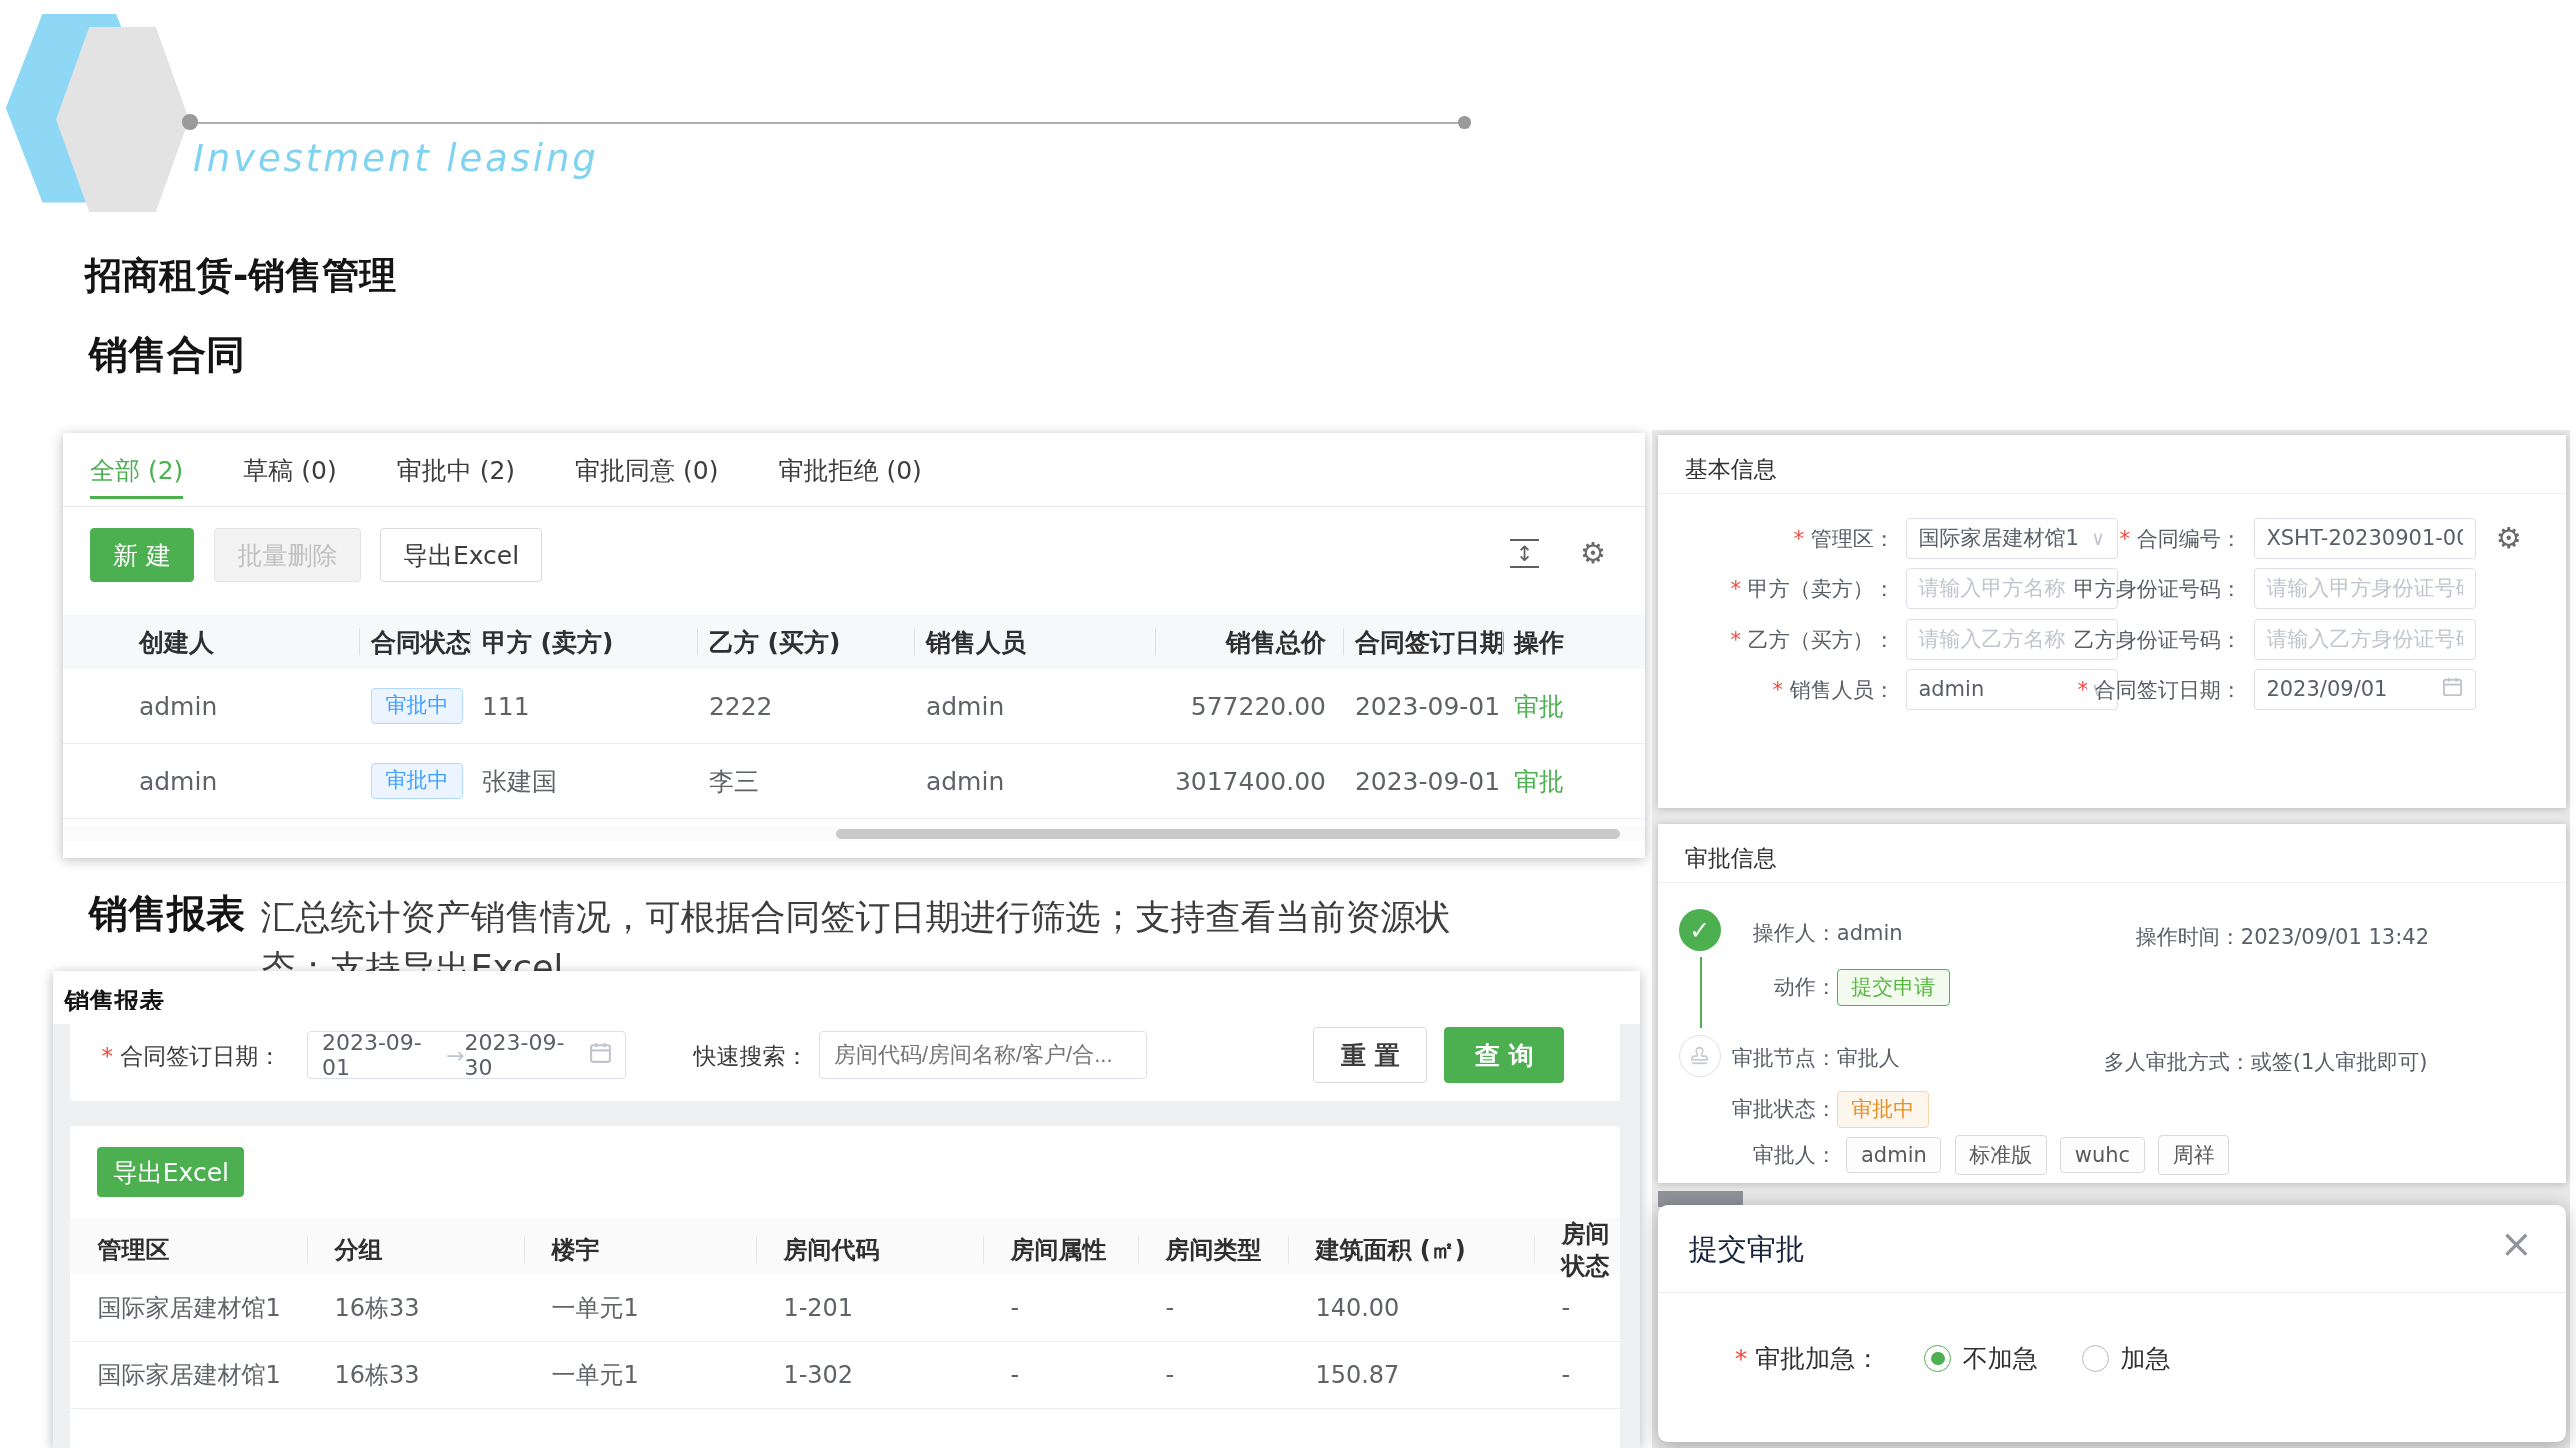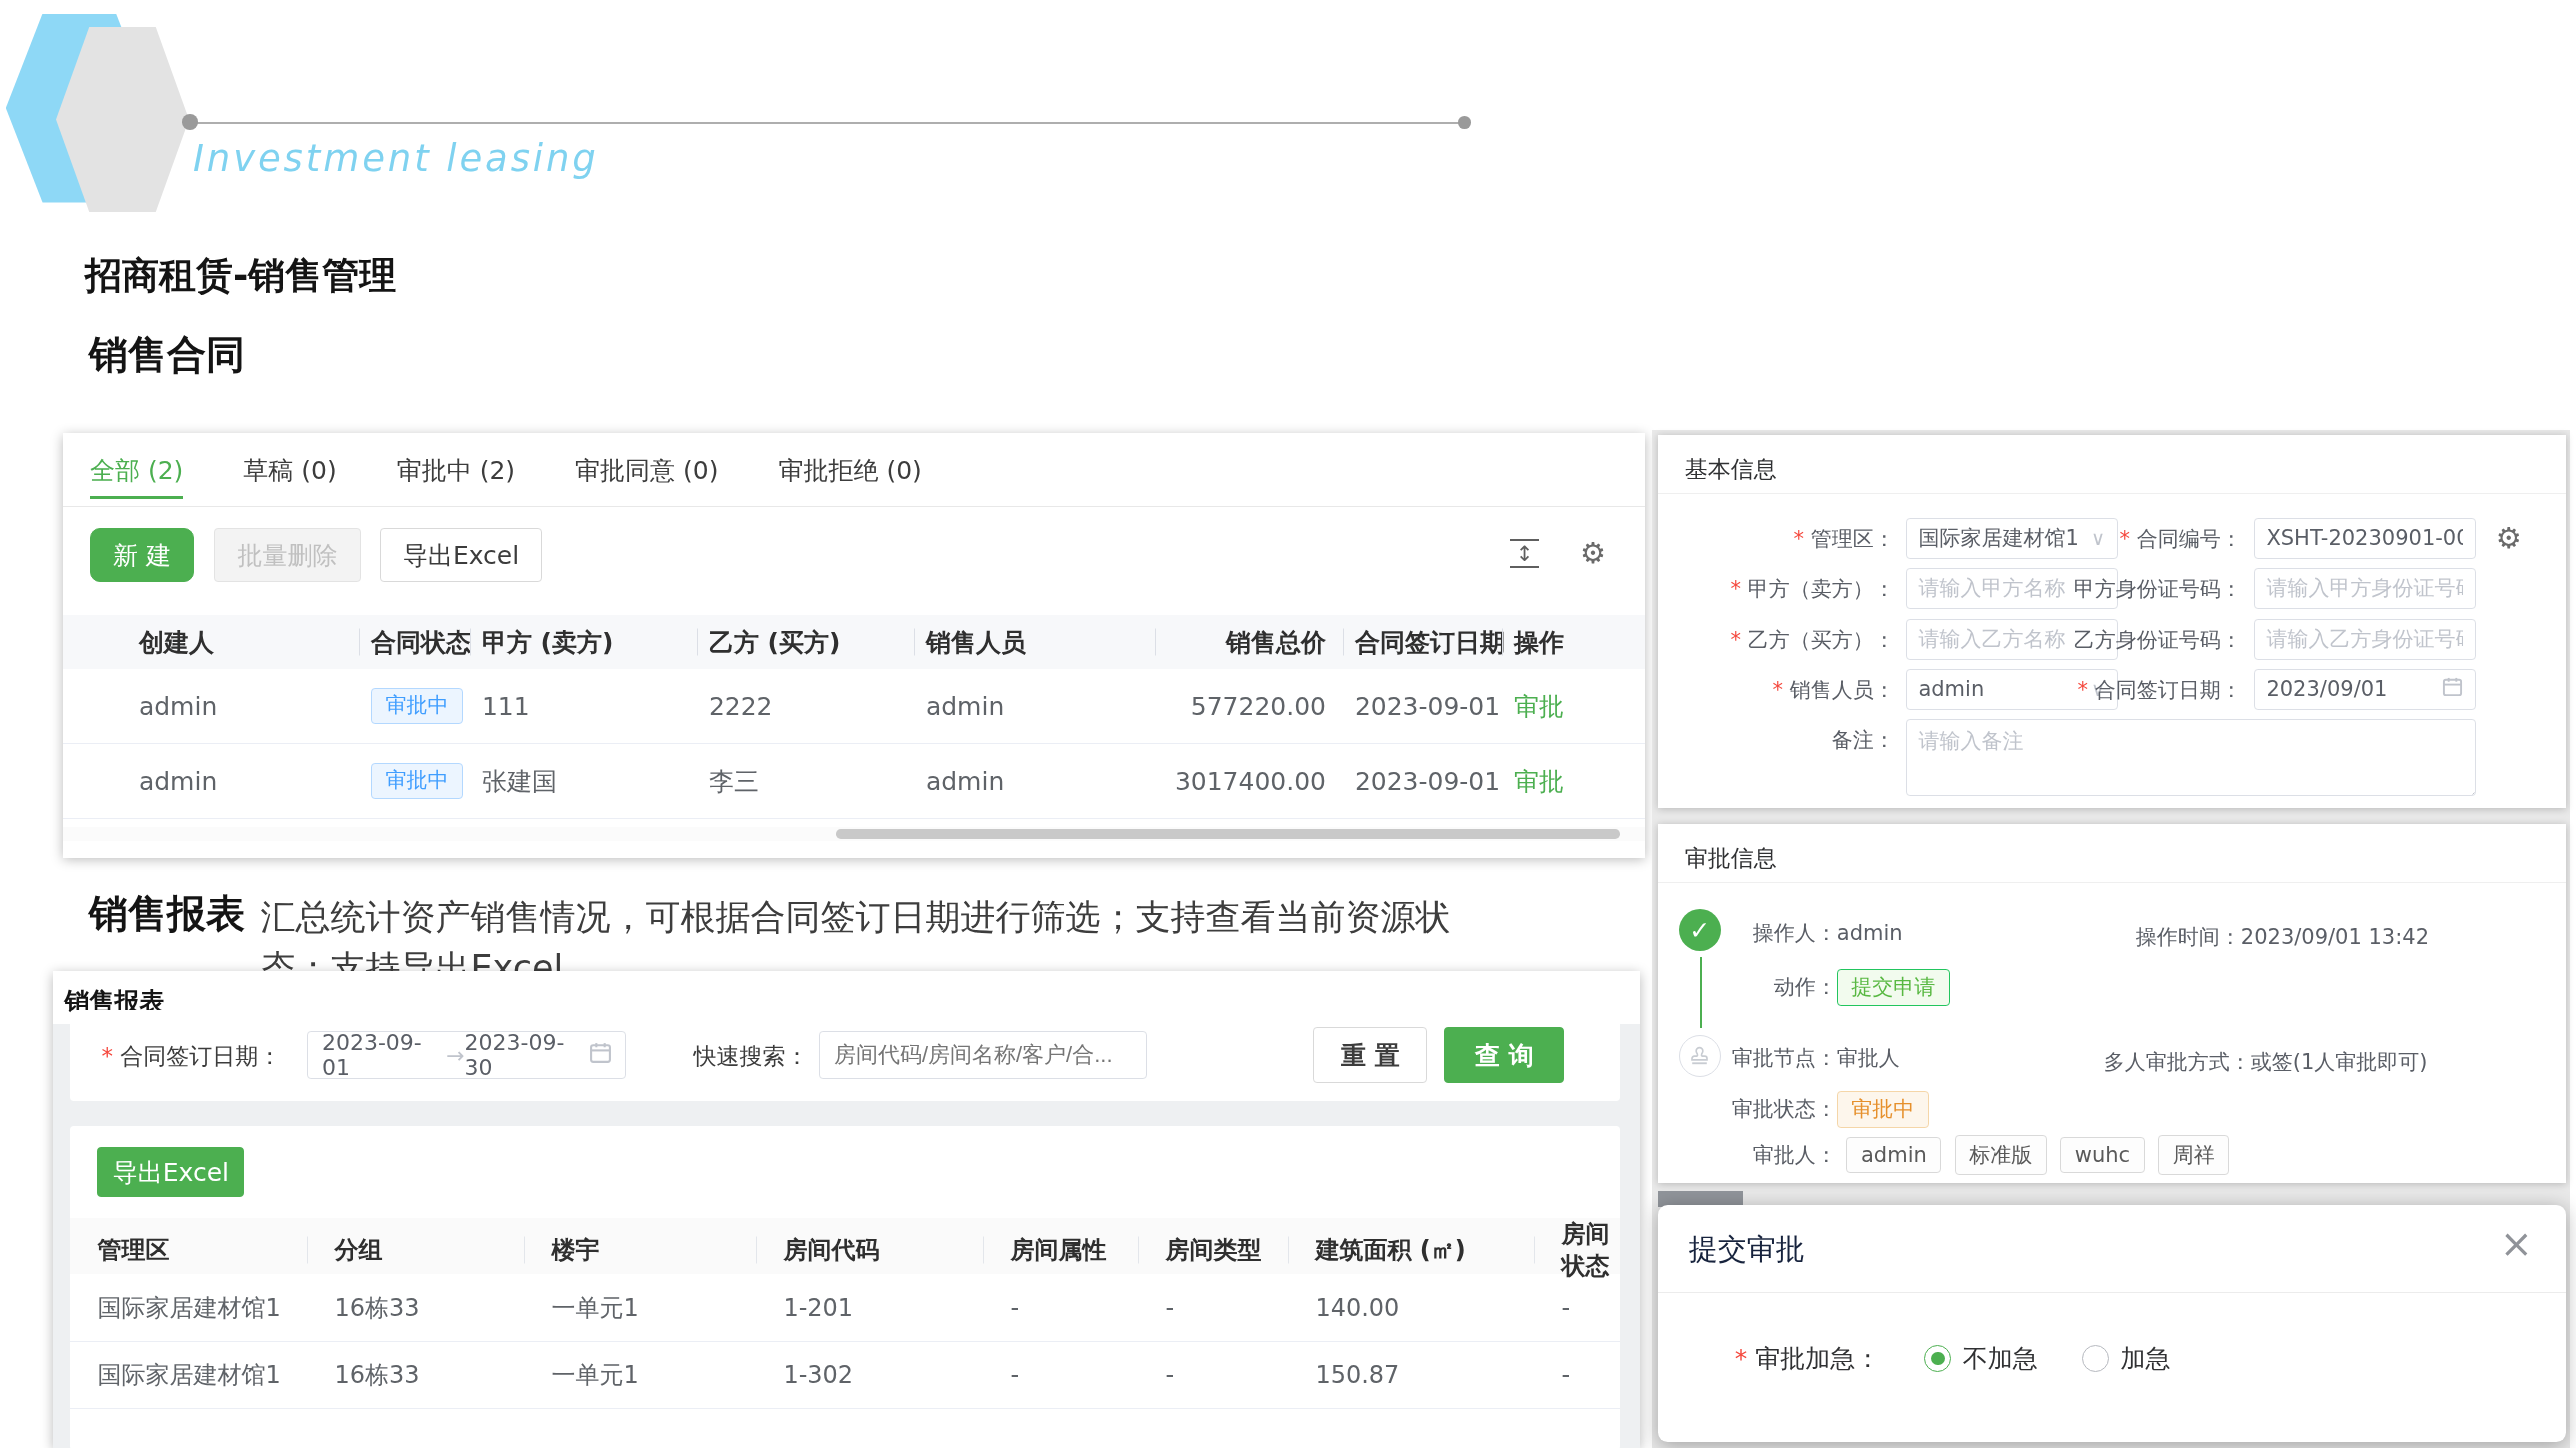--- a/index.html
+++ b/index.html
@@ -39,21 +39,21 @@
   .req::before { content:"* "; color:#f5483d; }
   .chev { color:#c0c4cc; font-size:19.3px; }
   .gear { color:#6a6a6a; font-size:29px; line-height:1; }
 
   
   .panel1 { position:absolute; left:63px; top:433px; width:1582px; height:425px; background:#fff; box-shadow:0 1.9px 11.6px rgba(0,0,0,.28); }
   .tabs { position:absolute; left:27px; top:21px; display:flex; }
   .tab { font-size:25px; color:#3c3c3c; margin-right:60px; padding-bottom:9px; cursor:pointer; }
   .tab.active { color:#4caf50; border-bottom:3.9px solid #4caf50; }
   .tabline { position:absolute; left:0; top:73px; width:1582px; height:1px; background:#e8e8e8; }
-  .p1-new { position:absolute; left:27px; top:95px; width:104px; height:54px;border-radius:10px; }
+  .p1-new { position:absolute; left:27px; top:95px; width:104px; height:54px; }
   .p1-del { position:absolute; left:151px; top:95px; width:147px; height:54px; }
   .p1-exp { position:absolute; left:317px; top:95px; width:162px; height:54px; }
   .p1-icons { position:absolute; right:39px; top:106px; display:flex; align-items:center; gap:41px; }
   .rowheight-icon { width:29px; height:29px; border-top:2.9px solid #5f5f5f; border-bottom:2.9px solid #5f5f5f; color:#5f5f5f; font-size:21px; display:flex; align-items:center; justify-content:center; cursor:pointer; }
   .grid1 { display:grid; grid-template-columns:72px 232px 111px 227px 217px 241px 188px 159px 133px; align-items:center; }
   .t1-head { position:absolute; left:0; top:182px; width:1582px; height:54px; background:#f7f8fa; font-weight:600; color:#2f2f2f; font-size:25px; }
   .t1-head > div { position:relative; padding-left:3.9px; }
   .t1-head > div:nth-child(n+3)::before { content:""; position:absolute; left:-7.7px; top:50%; transform:translateY(-50%); width:1px; height:27px; background:#dcdfe6; }
   .t1-row { position:absolute; left:0; width:1582px; height:75px; border-bottom:1px solid #ebeef5; font-size:25px; color:#5f6368; }
   .t1-row > div { padding-left:3.9px; }
@@ -252,24 +252,20 @@
             <svg width="21" height="21" viewBox="0 0 22 22">
                 <rect x="2" y="4" width="18" height="16" rx="2" fill="none" stroke="#c0c4cc" stroke-width="2"></rect>
                 <line x1="2" y1="9" x2="20" y2="9" stroke="#c0c4cc" stroke-width="2"></line>
                 <line x1="7" y1="2" x2="7" y2="6" stroke="#c0c4cc" stroke-width="2"></line>
                 <line x1="15" y1="2" x2="15" y2="6" stroke="#c0c4cc" stroke-width="2"></line>
               </svg>
           </span>
         </div>
       </div>
 
-      <div class="frow" style="top:284px; height:81px;">
-        <span class="flabel ll">备注：</span>
-        <textarea class="ftext" placeholder="请输入备注" style=""></textarea>
-      </div>
     </div>
 
     <div class="rpanel p-appr">
       <div class="rp-title">审批信息</div>
       <div class="rp-divider"></div>
 
       <div class="tl-icon tl-green">
           <span>✓</span>
         </div>
       <div class="tl-line"></div>

